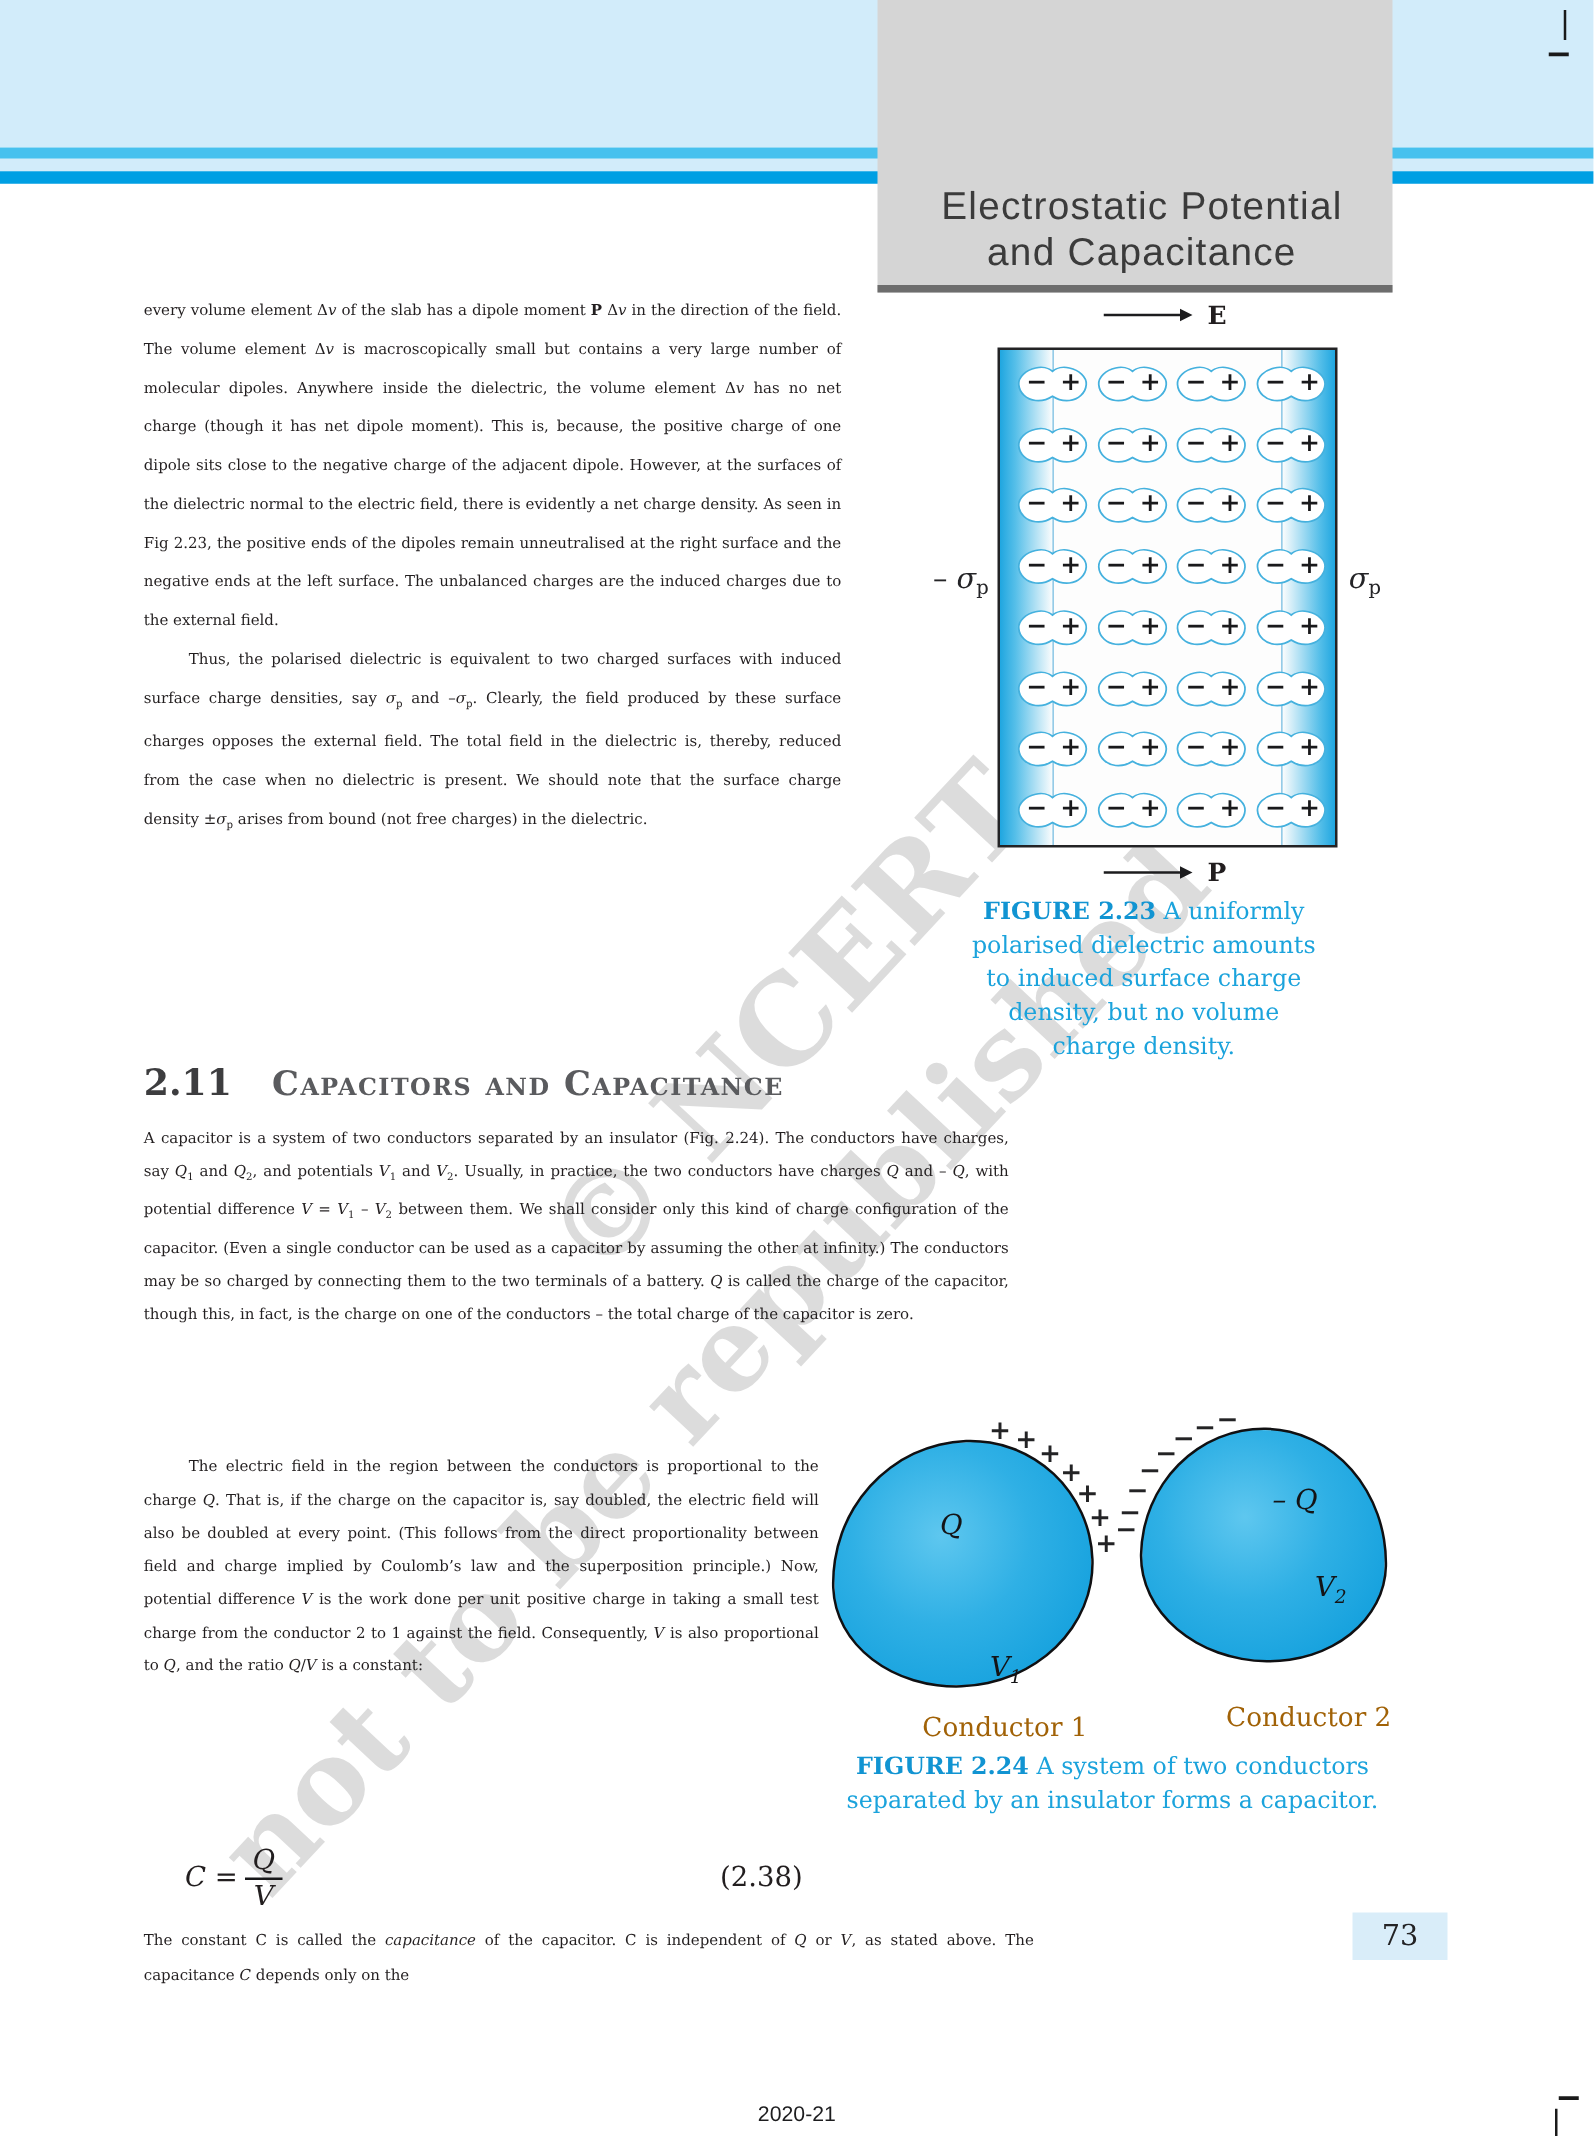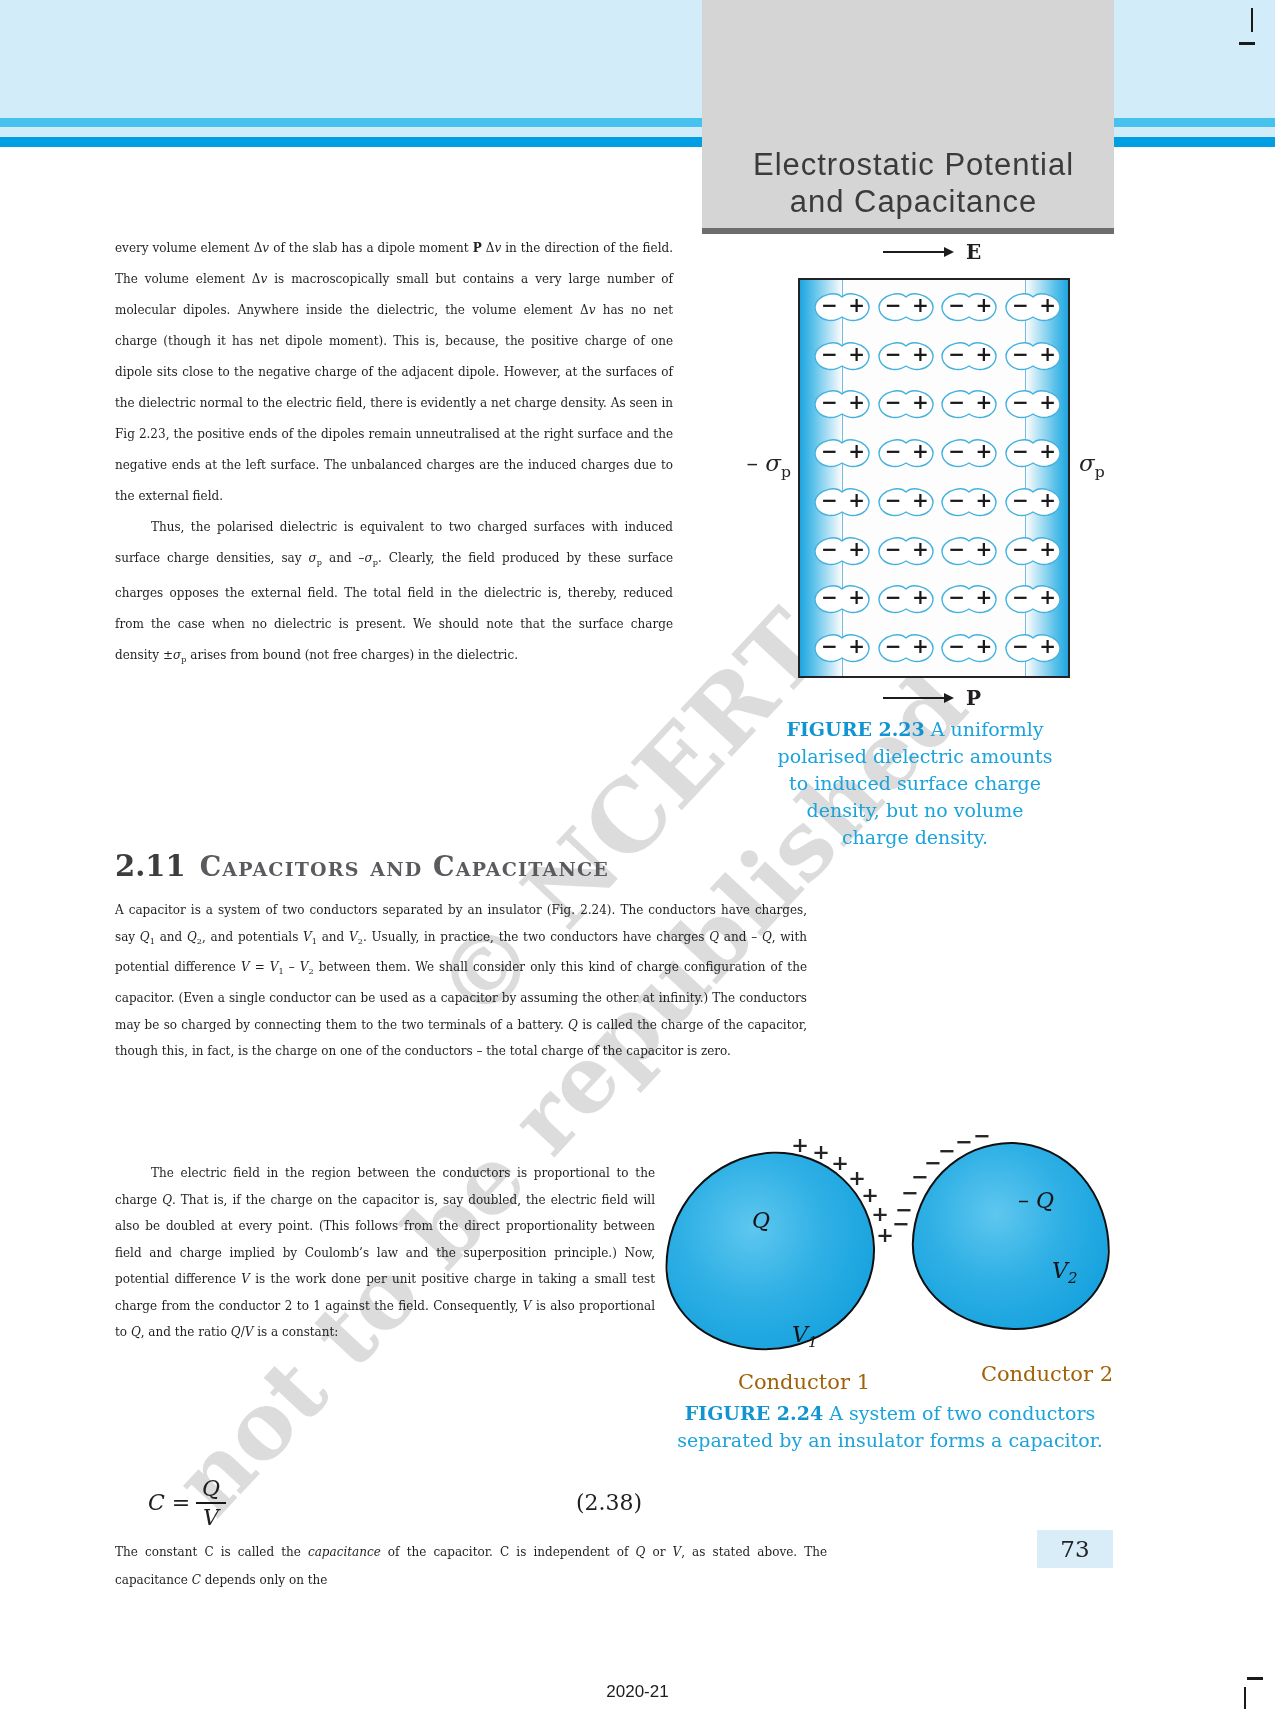--- a/index.html
+++ b/index.html
@@ -34,21 +34,21 @@
   .bodytext{position:absolute;z-index:2;font-size:12px;line-height:31px;text-align:justify;}
   .bodytext p{margin:0;}
   .indent{text-indent:36px;}
   .p-block1{left:115px;top:233px;width:558px;}
   .p3{left:115px;top:897px;width:692px;line-height:26.5px;}
   .p4{left:115px;top:1160px;width:540px;line-height:26.5px;}
   .p5{left:115px;top:1538px;width:712px;line-height:28px;}
   sub{font-size:68%;}
   
   .section-head{position:absolute;left:115px;top:849px;z-index:2;white-space:nowrap;}
-  .sec-num{font-size:29px;font-weight:700;color:#3d3d3f;margin-right:14px;}
+  .sec-num{font-size:29px;font-weight:700;color:#3d3d3f;margin-right:32px;}
   .sec-title{font-size:27px;font-weight:700;color:#5a5b5e;font-variant:small-caps;letter-spacing:1.2px;}
   
   .equation{position:absolute;left:148px;top:1476px;width:560px;height:62px;z-index:2;font-size:22px;}
   .eq-lhs{position:absolute;left:0;top:14px;font-style:italic;}
   .frac{position:absolute;left:46px;top:0;width:34px;text-align:center;font-style:italic;}
   .frac .bar{display:block;height:2px;background:#18181a;margin:1px 2px;}
   .eq-number{position:absolute;left:428px;top:14px;}
   
   .fig23{position:absolute;left:713px;top:238px;width:404px;height:618px;z-index:2;}
   .arrow-row{position:absolute;height:20px;}
@@ -92,21 +92,21 @@
   .v1{left:152px;top:192px;margin-top:40px;}
   .q2{left:378px;top:98px;}
   .v2{left:412px;top:168px;}
   .mark-sym{position:absolute;font-size:21px;font-weight:700;color:#232325;transform:translate(-50%,-50%);z-index:3;}
   .cond-label{position:absolute;font-size:21px;color:#a16207;text-align:right;}
   .cond1{left:30px;top:280px;width:200px;}
   .cond2{left:278px;top:272px;width:195px;}
   .cap24{left:-10px;top:310px;width:520px;}
   
   .page-badge{
-    position:absolute;left:1037px;top:1530px;width:76px;height:38px;background:#d9edf9;
+    position:absolute;left:1082px;top:1530px;width:76px;height:38px;background:#d9edf9;
     display:flex;align-items:center;justify-content:center;font-size:23px;color:#232325;z-index:2;
   }
   .footer-year{
     position:absolute;left:0;top:1682px;width:1275px;text-align:center;
     font-family:"Liberation Sans", sans-serif;font-size:17px;color:#1d1d1f;z-index:2;
   }
 </style>
 </head>
 <body>
 

